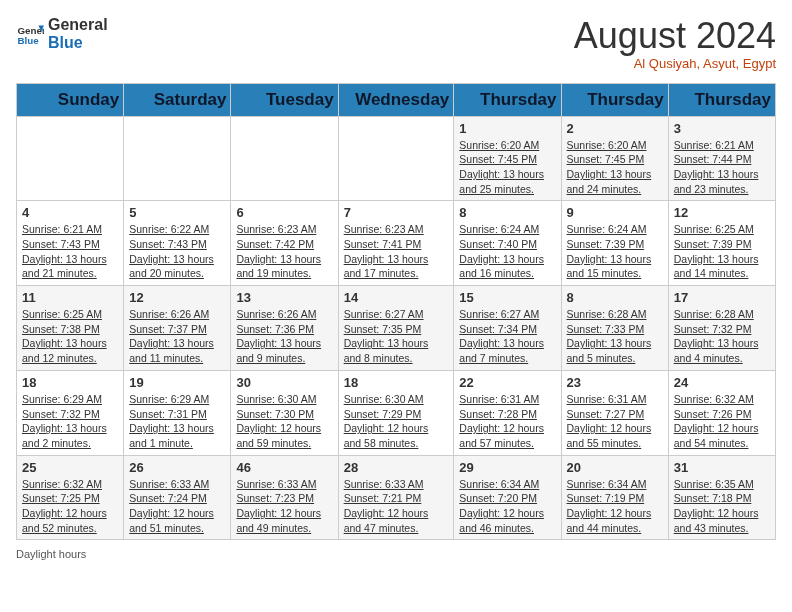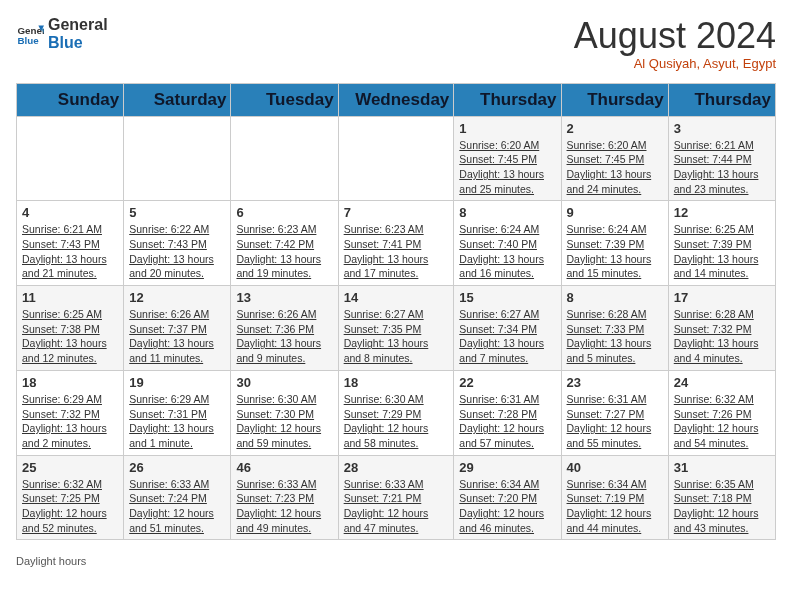--- a/index.html
+++ b/index.html
@@ -72,21 +72,21 @@
     .day-info {
       font-size: 10.5px;
       color: #333;
       line-height: 1.4;
       text-decoration: underline;
     }
     td.empty {
       background: #fff !important;
     }
     .footer {
-      margin-top: 15px;
+      margin-top: 8px;
       font-size: 11px;
       color: #555;
       text-align: left;
     }
   </style>
 </head>
 <body>
 
 <div class="header-area">
   <div class="logo">
@@ -243,21 +243,21 @@
         </td>
         <td>
           <span class="day-number">28</span>
           <div class="day-info">Sunrise: 6:33 AM<br>Sunset: 7:21 PM<br>Daylight: 12 hours<br>and 47 minutes.</div>
         </td>
         <td>
           <span class="day-number">29</span>
           <div class="day-info">Sunrise: 6:34 AM<br>Sunset: 7:20 PM<br>Daylight: 12 hours<br>and 46 minutes.</div>
         </td>
         <td>
-          <span class="day-number">40</span>
+          <span class="day-number">20</span>
           <div class="day-info">Sunrise: 6:34 AM<br>Sunset: 7:19 PM<br>Daylight: 12 hours<br>and 44 minutes.</div>
         </td>
         <td>
           <span class="day-number">31</span>
           <div class="day-info">Sunrise: 6:35 AM<br>Sunset: 7:18 PM<br>Daylight: 12 hours<br>and 43 minutes.</div>
         </td>
       </tr>
     </tbody>
 </table>
 

